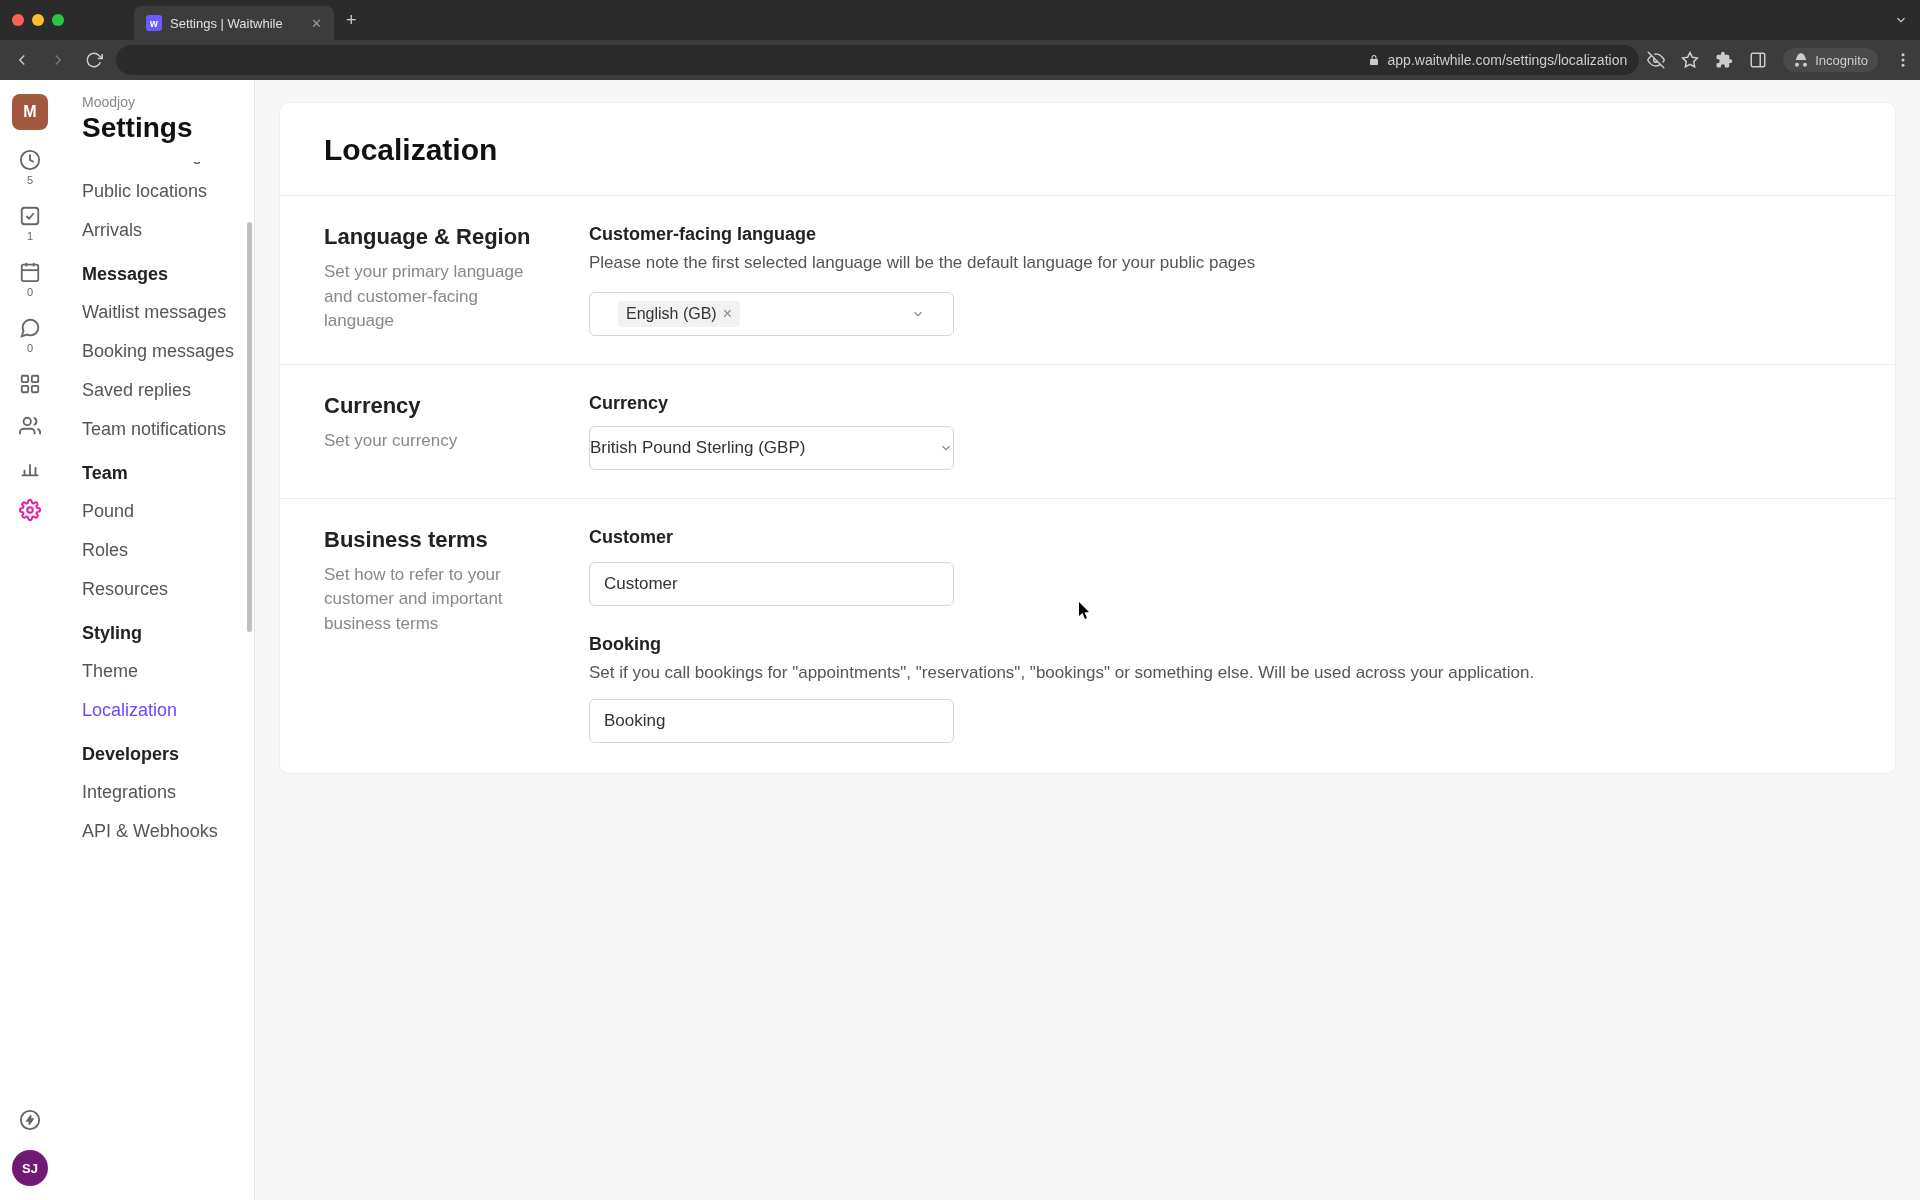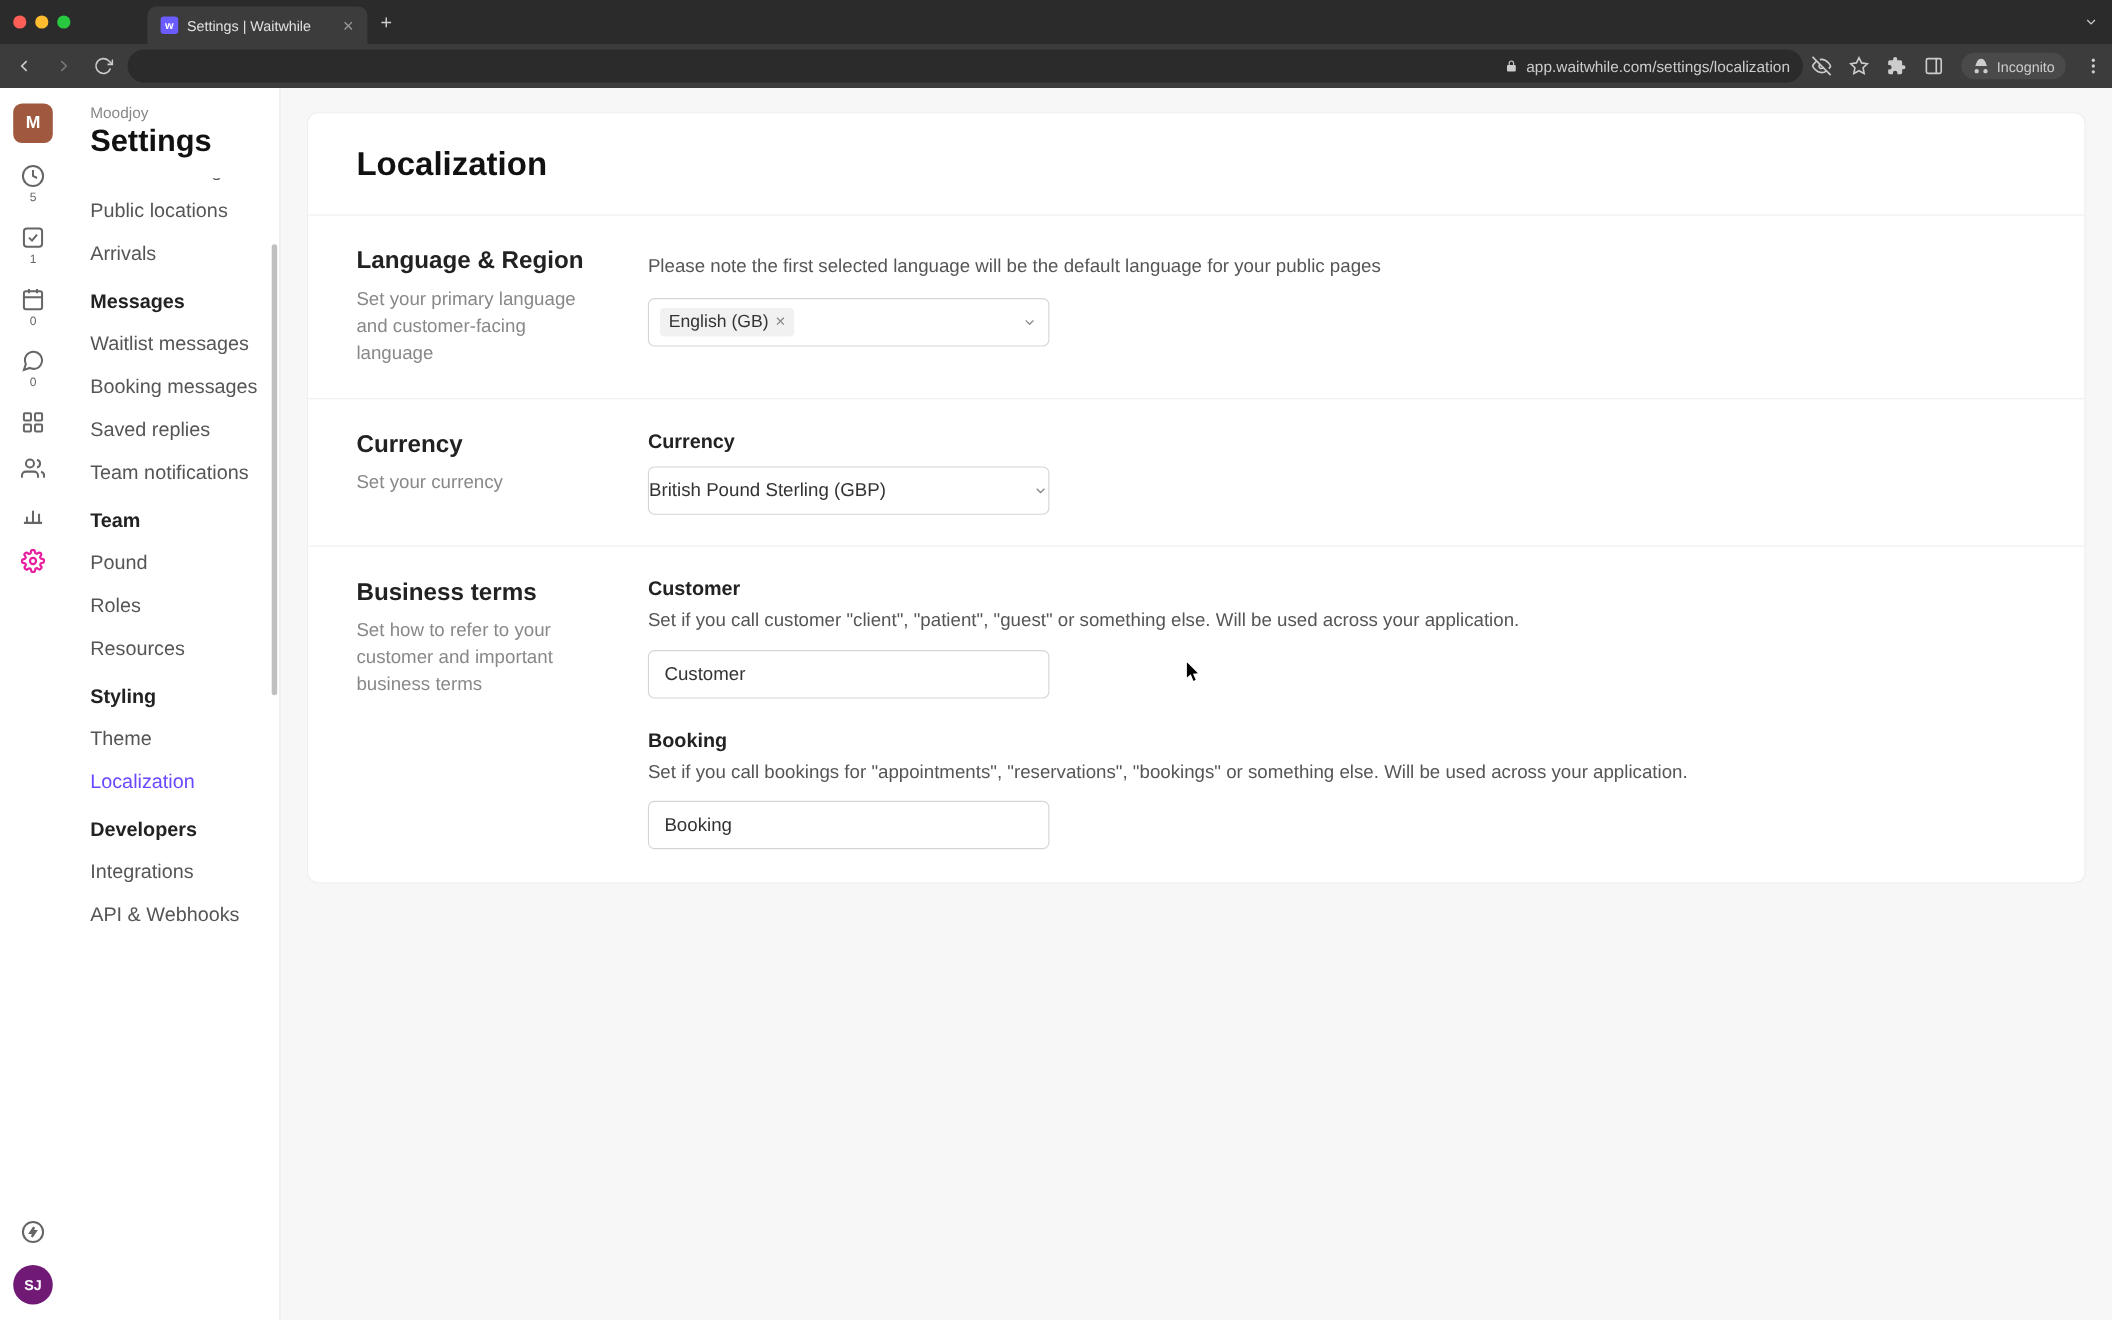--- a/index.html
+++ b/index.html
@@ -57,21 +57,21 @@
     .divider { height: 1px; background: #eee; margin: 28px -44px; }
     .section { display: flex; gap: 40px; }
     .section-left { width: 225px; flex-shrink: 0; }
     .section-title { font-size: 22px; font-weight: 800; color: #222; }
     .section-desc { font-size: 17px; color: #888; margin-top: 10px; line-height: 1.45; }
     .section-right { flex: 1; }
     .field-label { font-size: 18px; font-weight: 700; color: #222; }
     .field-note { font-size: 17px; color: #555; margin-top: 6px; line-height: 1.45; }
     .field-group + .field-group { margin-top: 28px; }
     
-    .multi-select { margin-top: 16px; width: 365px; border: 1px solid #d5d5d5; border-radius: 6px; padding: 6px 10px; display: flex; align-items: center; gap: 8px; min-height: 44px; position: relative; }
+    .multi-select { margin-top: 16px; width: 365px; border: 1px solid #d5d5d5; border-radius: 6px; padding: 6px 28px; display: flex; align-items: center; gap: 8px; min-height: 44px; position: relative; }
     .chip { background: #f1f1f1; border-radius: 4px; padding: 4px 8px; font-size: 16px; color: #333; display: flex; align-items: center; gap: 6px; }
     .chip-x { color: #888; cursor: pointer; }
     .ms-chevron { margin-left: auto; color: #888; }
     
     .select-box { margin-top: 12px; width: 365px; border: 1px solid #d5d5d5; border-radius: 6px; padding: 10px 0; display: flex; align-items: center; min-height: 44px; font-size: 17px; color: #333; }
     .sel-chevron { margin-left: auto; color: #888; }
     
     .text-input { margin-top: 14px; width: 365px; border: 1px solid #d5d5d5; border-radius: 6px; padding: 10px 14px; font-size: 17px; color: #333; min-height: 44px; background: #fff; font-family: inherit; }
     
     .cursor-ptr { position: absolute; left: 1078px; top: 602px; width: 14px; height: 18px; pointer-events: none; z-index: 100; }
@@ -295,20 +295,21 @@
     <div class="card">
       <div class="card-title">Localization</div>
       <div class="divider"></div>
 
       <div class="section">
         <div class="section-left">
           <div class="section-title">Language &amp; Region</div>
           <div class="section-desc">Set your primary language and customer-facing language</div>
         </div>
         <div class="section-right">
+          <div class="field-label">Customer-facing language</div>
           <div class="field-note">Please note the first selected language will be the default language for your public pages</div>
           <div class="multi-select">
             <div class="chip">
               <span>English (GB)</span>
               <span class="chip-x">×</span>
             </div>
             <span class="ms-chevron">
                 <svg width="14" height="14" viewBox="0 0 24 24" fill="none" stroke="currentColor" stroke-width="2">
                   <polyline points="6 9 12 15 18 9"></polyline>
                 </svg>
@@ -340,21 +341,20 @@
       <div class="divider"></div>
 
       <div class="section">
         <div class="section-left">
           <div class="section-title">Business terms</div>
           <div class="section-desc">Set how to refer to your customer and important business terms</div>
         </div>
         <div class="section-right">
           <div class="field-group">
             <div class="field-label">Customer</div>
-            <div class="field-note">Set if you call customer "client", "patient", "guest" or something else. Will be used across your application.</div>
             <input class="text-input" value="Customer" style="">
           </div>
           <div class="field-group">
             <div class="field-label">Booking</div>
             <div class="field-note">Set if you call bookings for "appointments", "reservations", "bookings" or something else. Will be used across your application.</div>
             <input class="text-input" value="Booking" style="">
           </div>
         </div>
       </div>
     </div>

